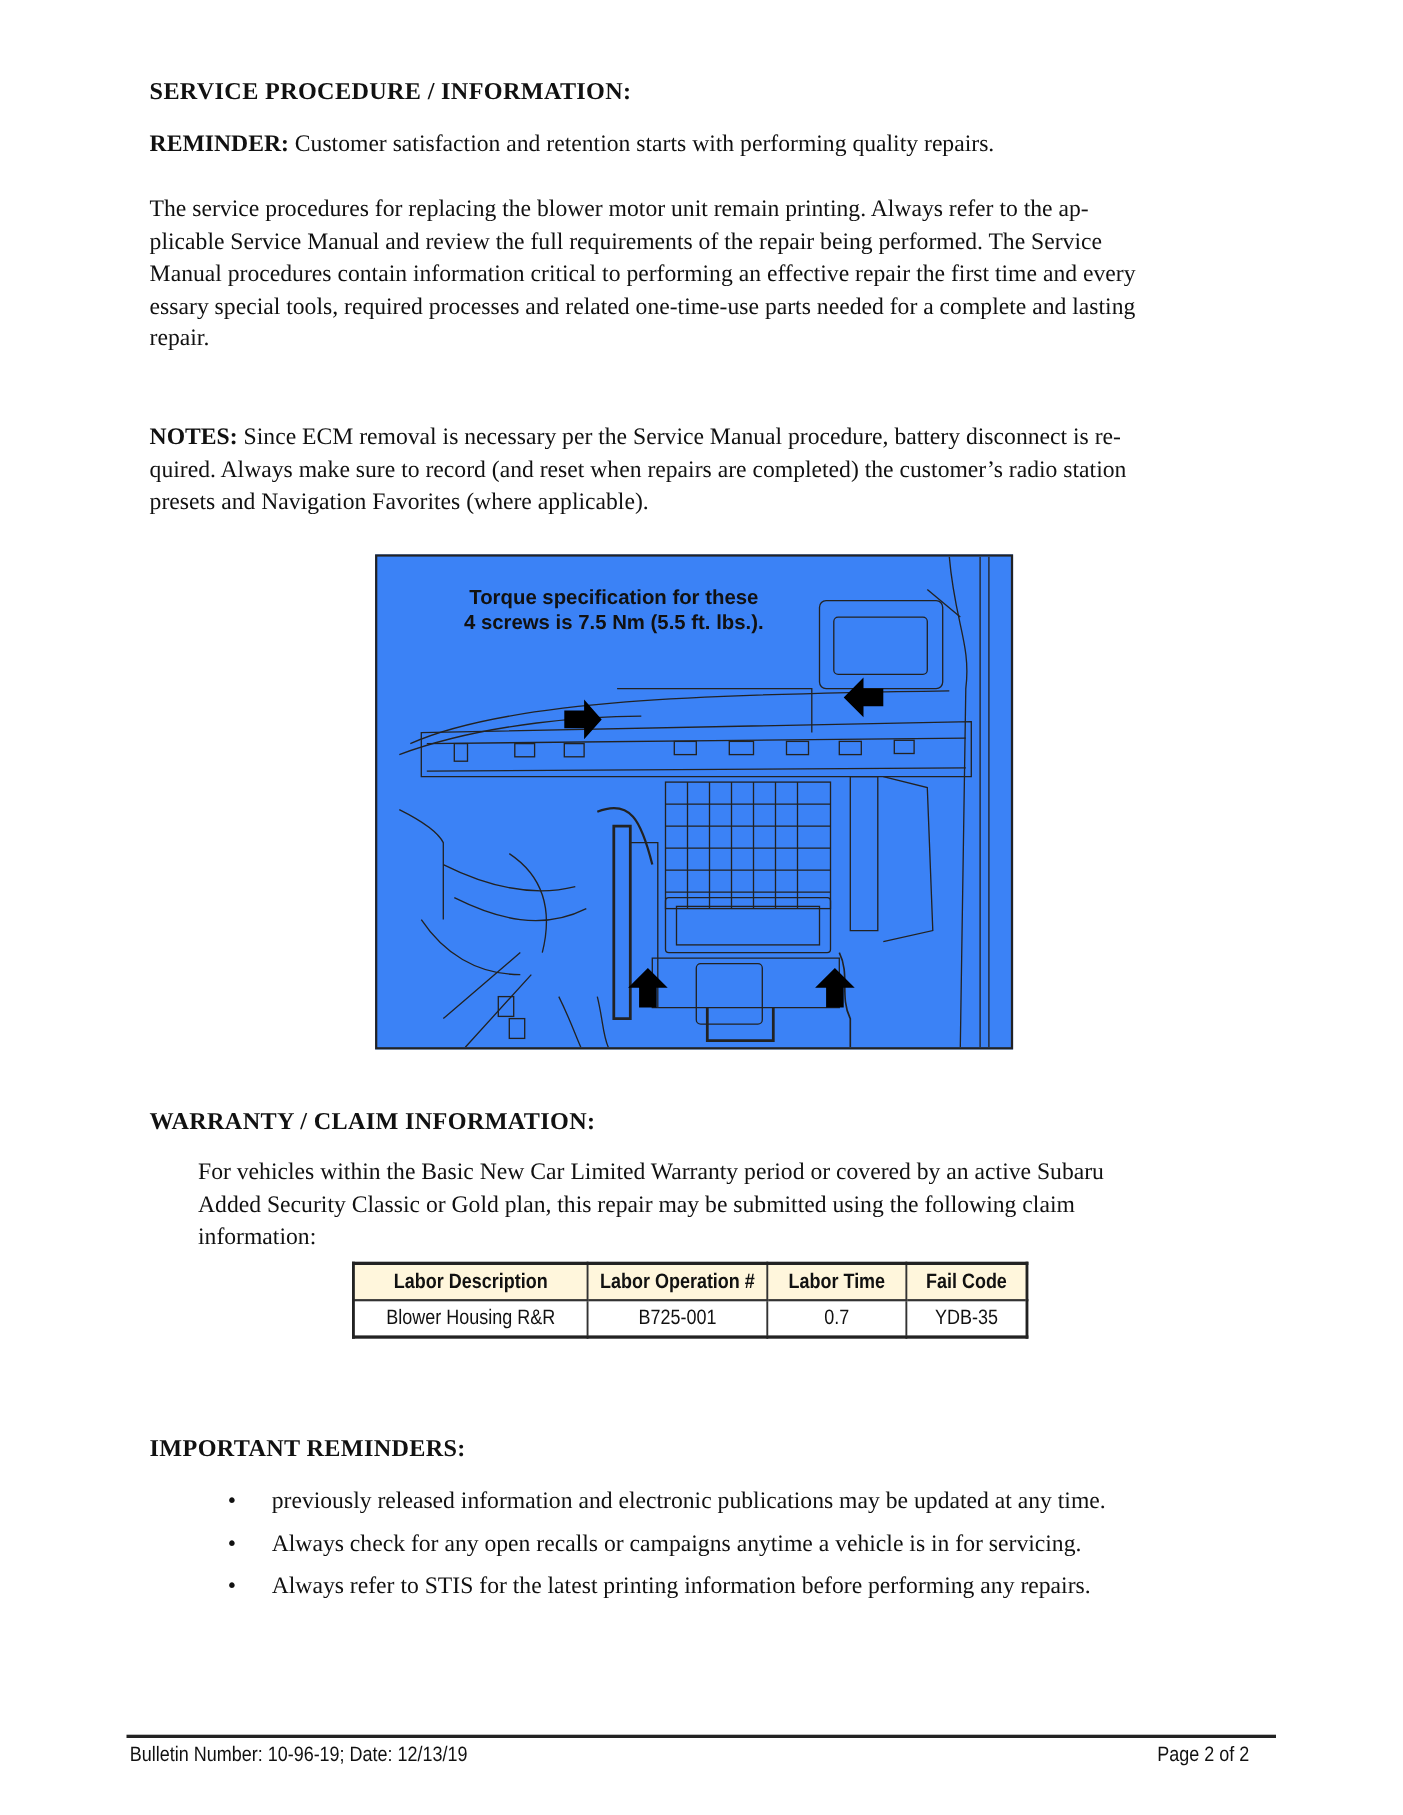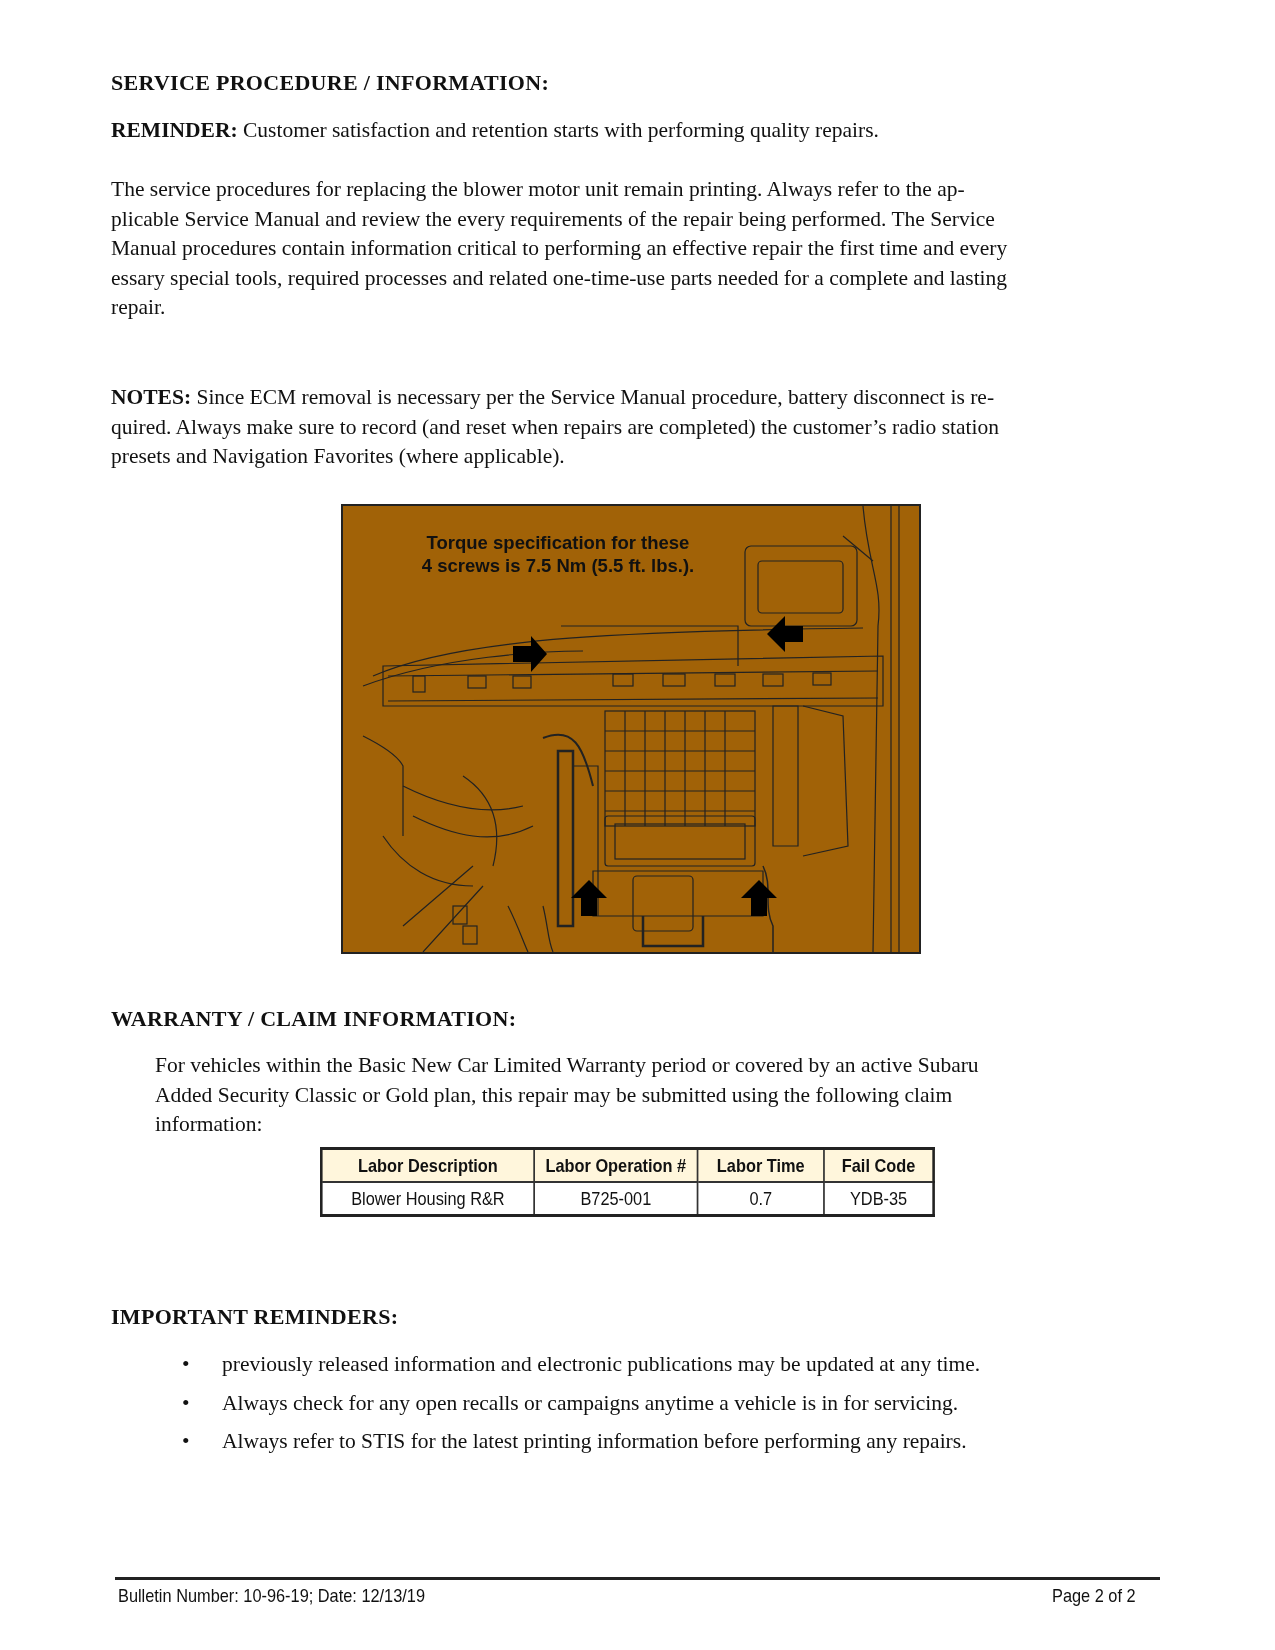--- a/index.html
+++ b/index.html
@@ -1,23 +1,23 @@
 <!DOCTYPE html>
 <html><head>
 <meta charset="utf-8">
 <style>
   html, body { margin: 0; padding: 0; background: #ffffff; }
   body { width: 1275px; height: 1650px; position: relative; overflow: hidden; color: #111; }
-  .serif { font-family: "Liberation Serif", "DejaVu Serif", serif; }
+  .serif { font-family: "Liberation Serif", "DejaVu Serif", serif; margin-left: 25px; }
   .sans { font-family: "Liberation Sans", "DejaVu Sans", sans-serif; }
   .abs { position: absolute; }
   .h2 { font-weight: bold; font-size: 22px; letter-spacing: 0.3px; }
   .para { font-size: 21.5px; line-height: 29.5px; }
   .para b { font-weight: bold; }
-  .fig { left: 341px; top: 504px; width: 580px; height: 450px; border: 2px solid #222; box-sizing: border-box; background: #a16207; overflow: hidden; }
+  .fig { left: 341px; top: 504px; width: 580px; height: 450px; border: 2px solid #222; box-sizing: border-box; background: #3b82f6; overflow: hidden; }
   .fig-caption { left: 50px; top: 25px; width: 330px; text-align: center; font-weight: bold; font-size: 18.5px; line-height: 23px; }
   table.claim { border-collapse: collapse; font-family: "Liberation Sans", "DejaVu Sans", sans-serif; font-size: 19px; transform: scaleX(0.86); transform-origin: left top; }
   table.claim th, table.claim td { border: 2px solid #333; padding: 2px 10px; text-align: center; white-space: nowrap; height: 27px; }
   table.claim th { background: #fff6dc; font-weight: bold; }
   table.claim { border: 3px solid #222; }
   .bullet-row { display: flex; }
   .bullet { width: 40px; }
   .footer-rule { left: 115px; top: 1577px; width: 1045px; height: 3px; background: #222; }
   .footer-text { font-size: 19px; transform: scaleX(0.86); transform-origin: left top; }
 </style>
@@ -25,21 +25,21 @@
 <body>
 
 <div class="abs serif h2" style="left:111px; top:70px;">SERVICE PROCEDURE / INFORMATION:</div>
 
 <div class="abs serif para" style="left:111px; top:116px;font-family:Liberation Serif, serif;">
   <b>REMINDER:</b><span> Customer satisfaction and retention starts with performing quality repairs.</span>
 </div>
 
 <div class="abs serif para" style="left:111px; top:175px; width:1060px;">
   <div>The service procedures for replacing the blower motor unit remain printing.  Always refer to the ap-</div>
-  <div>plicable Service Manual and review the every requirements of the repair being performed.  The Service</div>
+  <div>plicable Service Manual and review the full requirements of the repair being performed.  The Service</div>
   <div>Manual procedures contain information critical to performing an effective repair the first time and every</div>
   <div>essary special tools, required processes and related one-time-use parts needed for a complete and lasting</div>
   <div>repair.</div>
 </div>
 
 <div class="abs serif para" style="left:111px; top:383px; width:1060px;">
   <div><b>NOTES:</b><span> Since ECM removal is necessary per the Service Manual procedure, battery disconnect is re-</span></div>
   <div>quired.  Always make sure to record (and reset when repairs are completed) the customer’s radio station</div>
   <div>presets and Navigation Favorites (where applicable).</div>
 </div>

